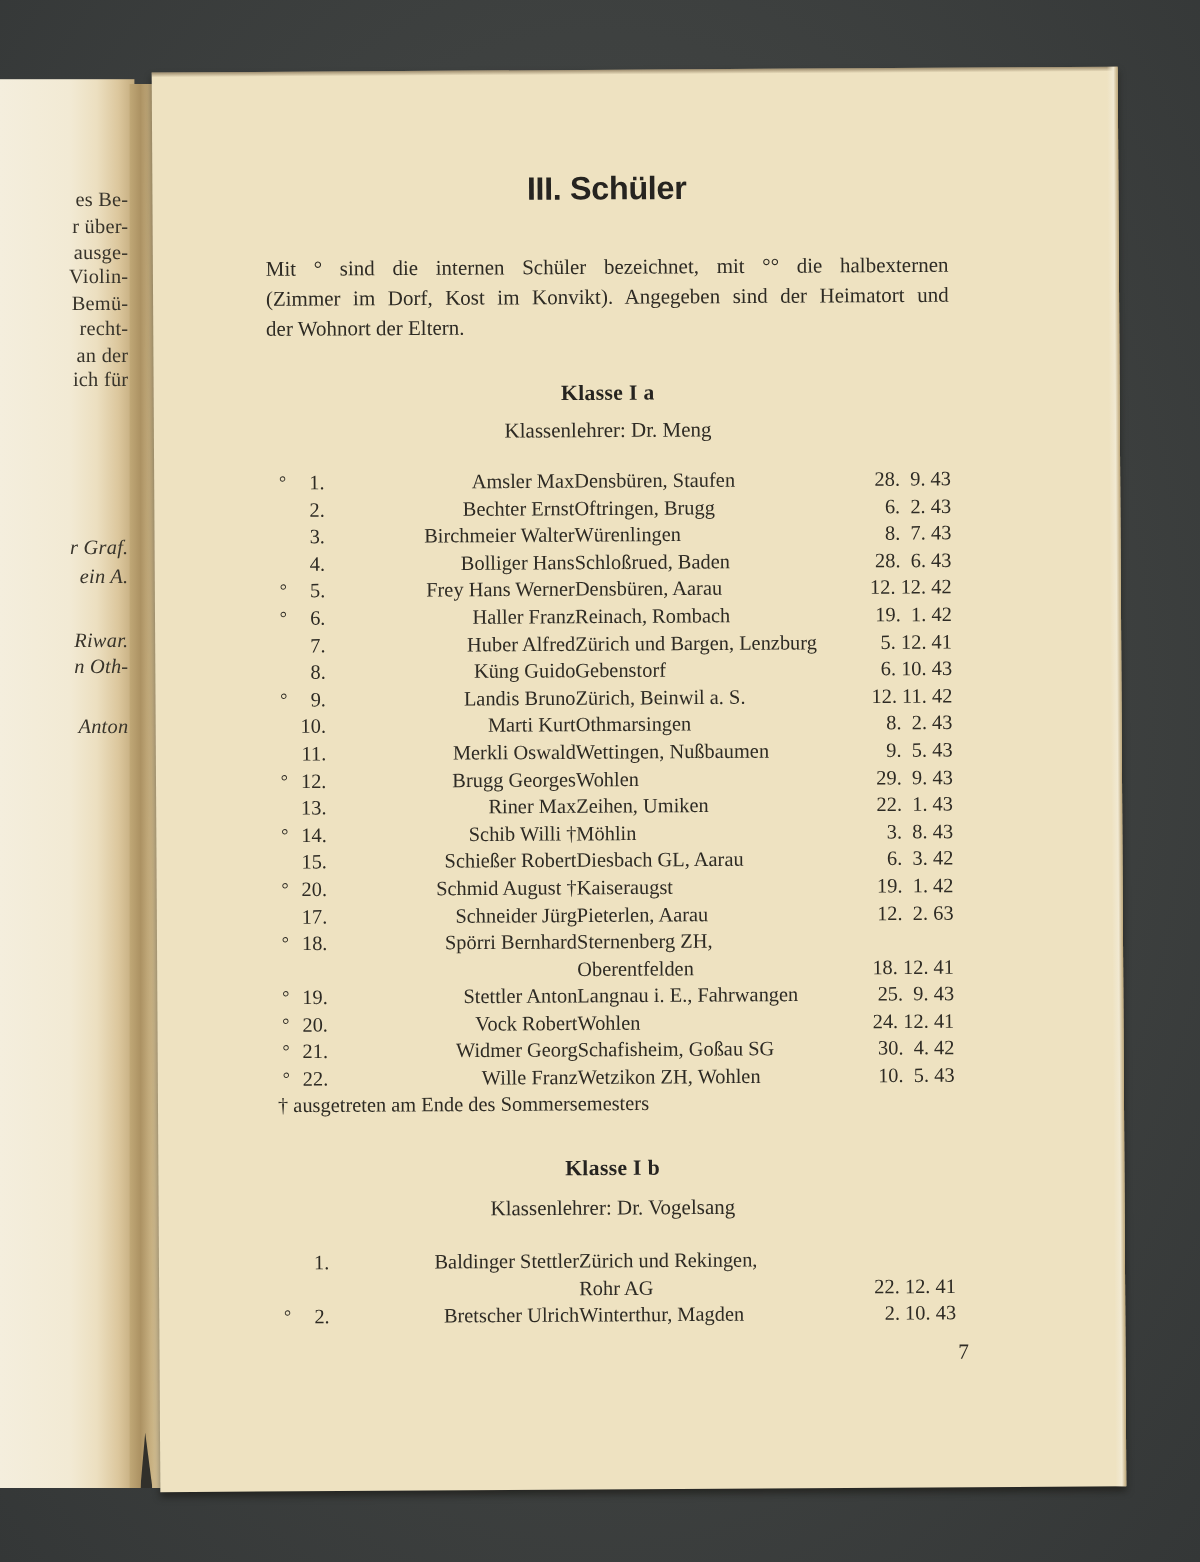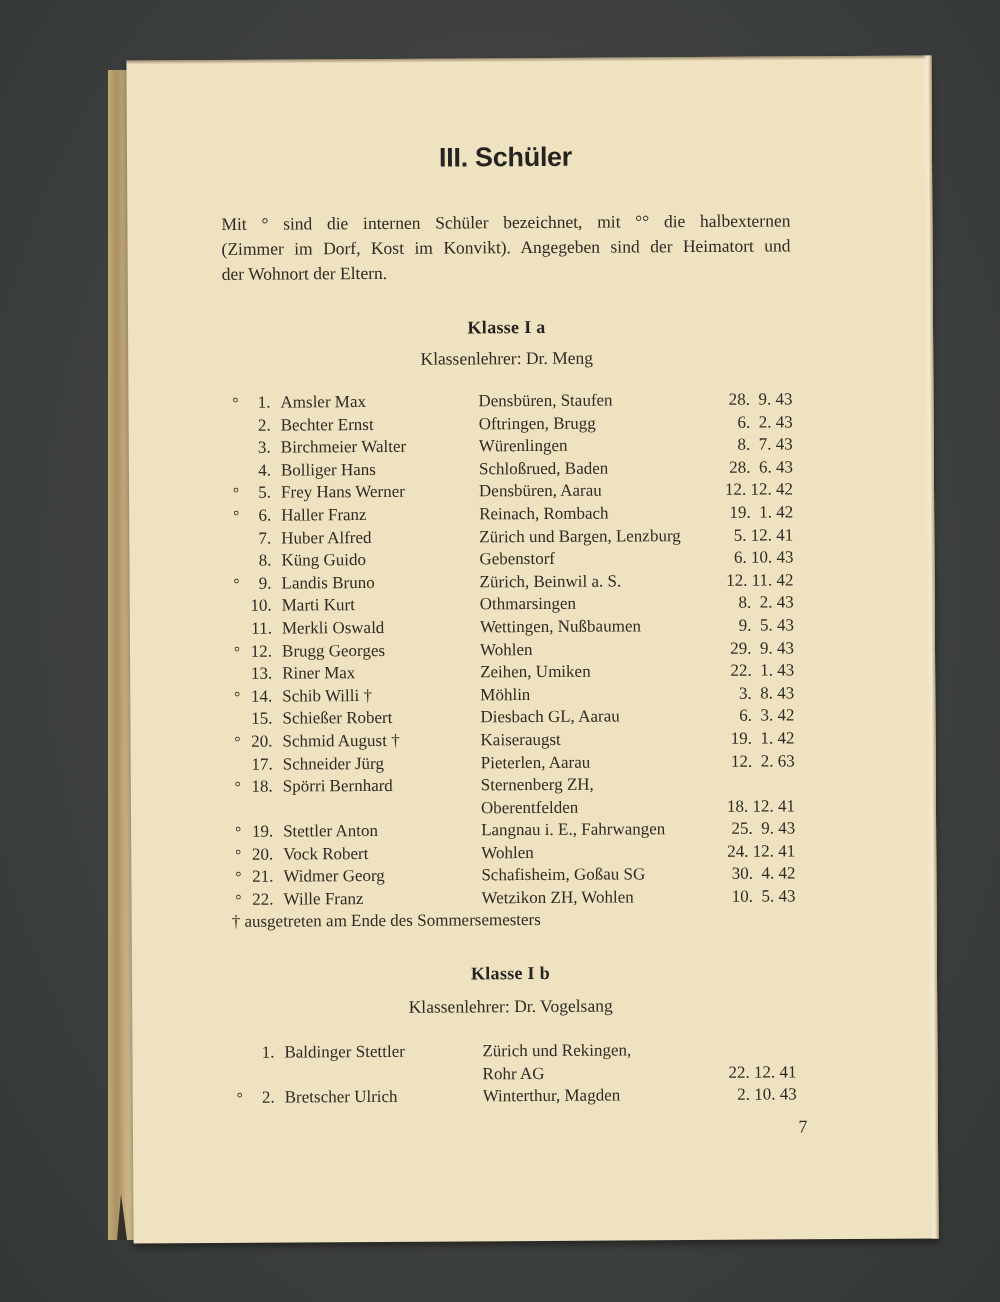--- a/index.html
+++ b/index.html
@@ -77,31 +77,59 @@
   .klasse-b .teacher{top:33px}
   .roster{position:absolute;left:0;width:570px;}
   .klasse-a .roster{top:73px}
   .klasse-b .roster{top:77px}
   .row{
     position:relative;height:22.6px;line-height:22.6px;font-size:17px;
     display:grid;grid-template-columns:16px 32px 10px 198px 1fr;
   }
   .c-marker{text-align:right;font-size:15px;}
   .c-num{text-align:right;}
-  .c-name{grid-column:4;white-space:nowrap;}
+  .c-name{grid-column:4;white-space:nowrap;text-align:right;}
   .c-place{grid-column:5;white-space:nowrap;}
   .c-date{position:absolute;right:0;top:0;white-space:pre;margin-left:11px;}
   .footnote{position:absolute;left:100px;top:852px;font-size:17px;}
   .pagenum{position:absolute;left:650px;top:1060px;width:40px;text-align:center;font-size:18px;}
 </style>
 </head>
 <body>
 
 <div class="scene">
 
+  <div class="facing-page">
+
+      <div class="fragment">es Be-</div>
+
+      <div class="fragment">r über-</div>
+
+      <div class="fragment">ausge-</div>
+
+      <div class="fragment">Violin-</div>
+
+      <div class="fragment">Bemü-</div>
+
+      <div class="fragment">recht-</div>
+
+      <div class="fragment">an der</div>
+
+      <div class="fragment">ich für</div>
+
+      <div class="fragment">r Graf.</div>
+
+      <div class="fragment">ein A.</div>
+
+      <div class="fragment">Riwar.</div>
+
+      <div class="fragment">n Oth-</div>
+
+      <div class="fragment">Anton</div>
+    </div>
 
   <div class="gutter"></div>
 
   <div class="page">
 
     <h1 class="title">III. Schüler</h1>
 
     <div class="intro">
       <div class="intro-line j">Mit ° sind die internen Schüler bezeichnet, mit °° die halbexternen</div>
       <div class="intro-line j">(Zimmer im Dorf, Kost im Konvikt). Angegeben sind der Heimatort und</div>

